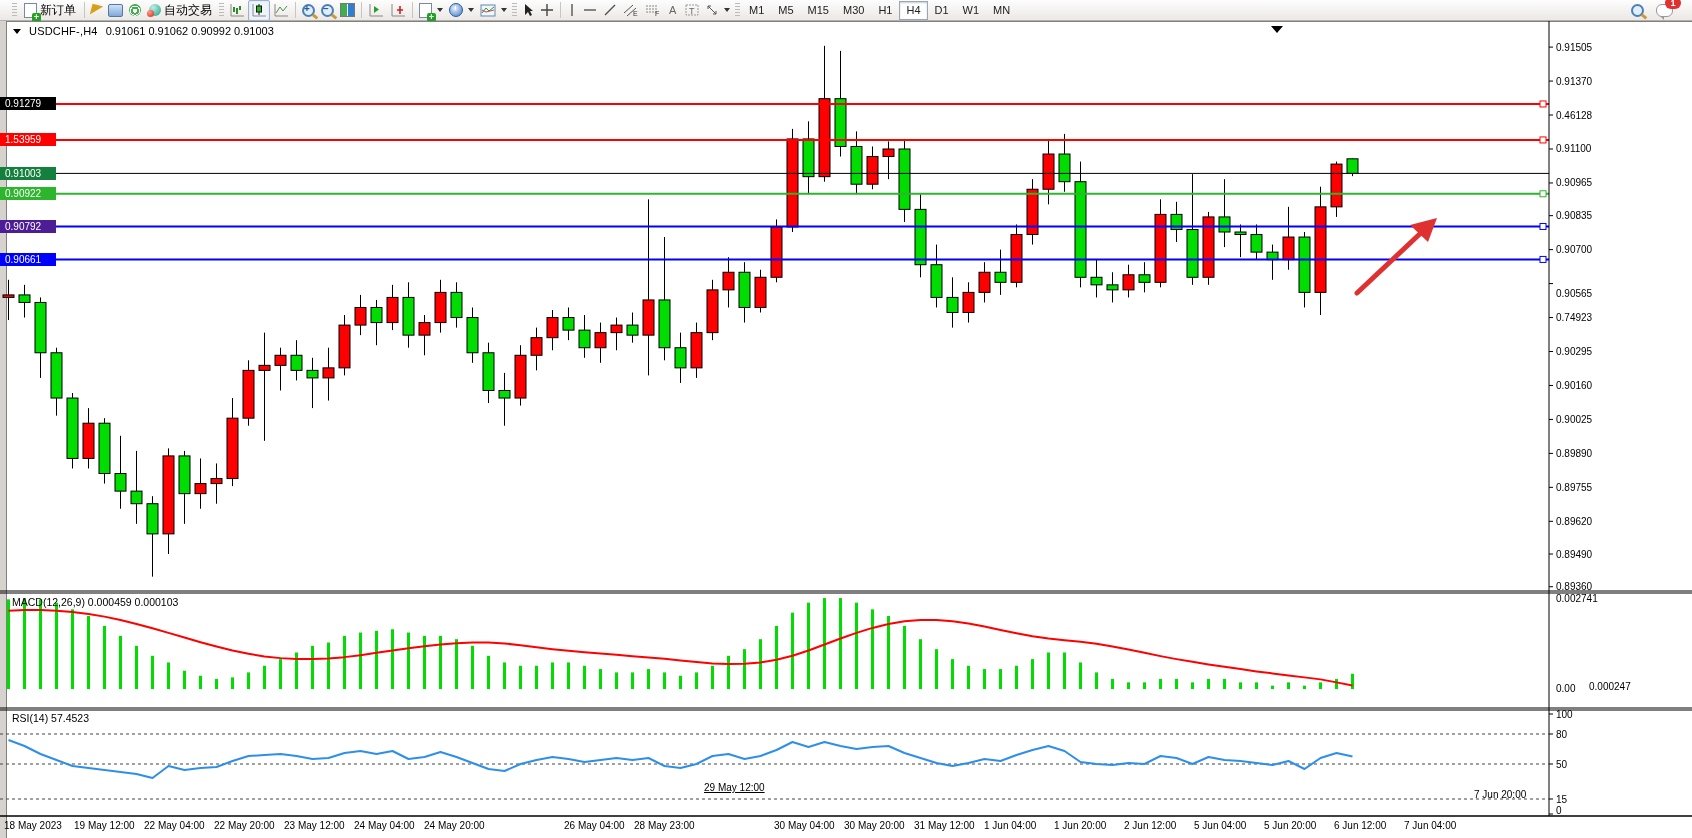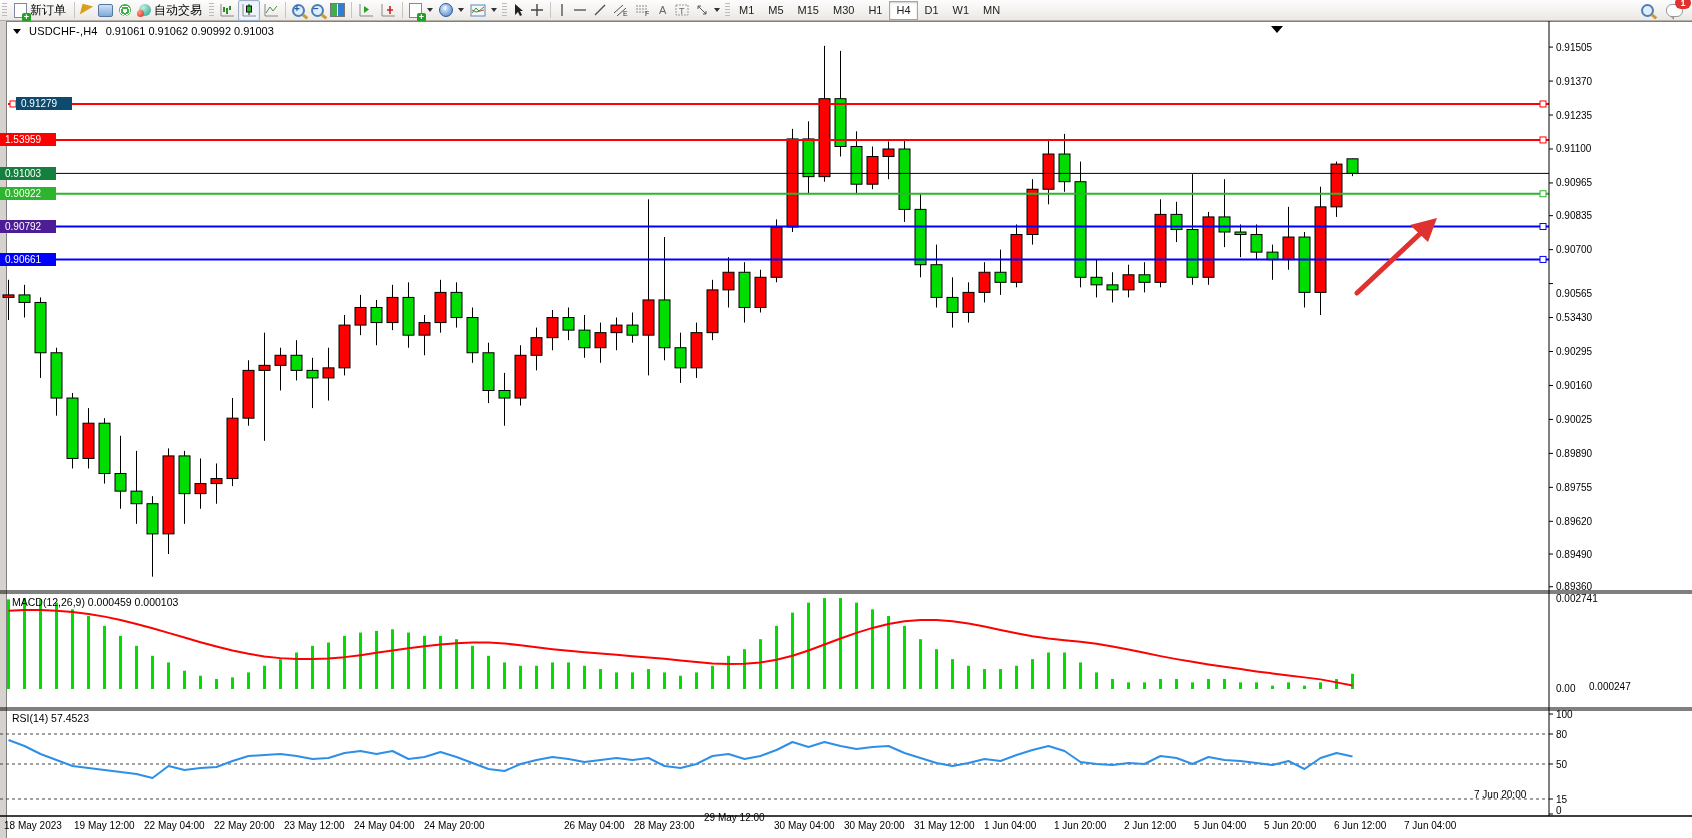--- a/index.html
+++ b/index.html
@@ -1,21 +1,21 @@
 <!DOCTYPE html>
 <html><head>
 <meta charset="utf-8">
 <style>
   html,body{margin:0;padding:0;background:#d6d3ce;}
   #screen{position:relative;width:1692px;height:838px;overflow:hidden;background:#d6d3ce;
           font-family:"Liberation Sans",sans-serif;color:#000;}
   
   #toolbar{position:absolute;left:0;top:0;width:1692px;height:21px;
            background:linear-gradient(#fdfdfd,#ebe9e5);border-bottom:1px solid #b5b1aa;
-           display:flex;align-items:center;padding:0 0;box-sizing:border-box;font-size:12px;}
+           display:flex;align-items:center;padding:0 10px;box-sizing:border-box;font-size:12px;}
   .grip{width:5px;height:14px;margin:0 2px;
         background:repeating-linear-gradient(180deg,#bbb 0 1px,transparent 1px 3px);}
   .tsep{width:1px;height:16px;background:#c9c5bf;margin:0 3px;}
   .tbtn{display:flex;align-items:center;gap:3px;padding:1px 4px;height:17px;border:1px solid transparent;
         border-radius:2px;cursor:default;white-space:nowrap;}
   .tbtn.iconbtn{padding:1px 2px;}
   .tbtn.active{border-color:#9db0c8;background:#eef4fc;box-shadow:inset 0 0 2px #cdd9ea;}
   .caret{width:0;height:0;border-left:3px solid transparent;border-right:3px solid transparent;
          border-top:4px solid #333;margin-left:2px;}
   .tf{padding:1px 6px;height:15px;line-height:15px;font-size:11px;color:#222;border:1px solid transparent;}
@@ -539,35 +539,35 @@
   <div id="title">
     <span class="tri-down"></span>
     <span style="letter-spacing:0.2px;">USDCHF-,H4</span>
     <span>0.91061 0.91062 0.90992 0.91003</span>
   </div>
 
   <div class="indlabel" style="top:596px;text-align:right;">MACD(12,26,9) 0.000459 0.000103</div>
   <div class="indlabel" style="top:712px;">RSI(14) 57.4523</div>
 
   <div id="labels">
-      <div class="ptag" style="left: 0px; top: 97.4614px; background: #0c4a6e; margin-left: 16px;">0.91279</div>
+      <div class="ptag" style="left: 0px; top: 97.4614px; background: #000000;">0.91279</div>
       <div class="ptag" style="left: 0px; top: 133.436px; background: rgb(255, 0, 0);">1.53959</div>
       <div class="ptag" style="left: 0px; top: 166.895px; background: #15803d;">0.91003</div>
       <div class="ptag" style="left: 0px; top: 187.272px; background: rgb(45, 181, 45);">0.90922</div>
       <div class="ptag" style="left: 0px; top: 219.976px; background: #4c1d95;">0.90792</div>
       <div class="ptag" style="left: 0px; top: 252.931px; background: rgb(0, 0, 255);">0.90661</div>
       <div class="plabel" style="left: 1556px; top: 40.6067px;">0.91505</div>
       <div class="plabel" style="left: 1556px; top: 74.5686px;">0.91370</div>
-      <div class="plabel" style="left: 1556px; top: 108.53px;">0.91235</div>
+      <div class="plabel" style="left: 1556px; top: 108.53px;">0.46128</div>
       <div class="plabel" style="left: 1556px; top: 142.492px;">0.91100</div>
       <div class="plabel" style="left: 1556px; top: 176.454px;">0.90965</div>
       <div class="plabel" style="left: 1556px; top: 209.158px;">0.90835</div>
       <div class="plabel" style="left: 1556px; top: 243.12px;">0.90700</div>
       <div class="plabel" style="left: 1556px; top: 287px;">0.90565</div>
-      <div class="plabel" style="left: 1556px; top: 311.044px;">0.53430</div>
+      <div class="plabel" style="left: 1556px; top: 311.044px;">0.74923</div>
       <div class="plabel" style="left: 1556px; top: 345.006px;">0.90295</div>
       <div class="plabel" style="left: 1556px; top: 378.968px;">0.90160</div>
       <div class="plabel" style="left: 1556px; top: 412.93px;">0.90025</div>
       <div class="plabel" style="left: 1556px; top: 446.891px;">0.89890</div>
       <div class="plabel" style="left: 1556px; top: 480.853px;">0.89755</div>
       <div class="plabel" style="left: 1556px; top: 514.815px;">0.89620</div>
       <div class="plabel" style="left: 1556px; top: 547.519px;">0.89490</div>
       <div class="plabel" style="left: 1556px; top: 580.223px;">0.89360</div>
       <div class="plabel" style="left: 1556px; top: 592px;">0.002741</div>
       <div class="plabel" style="left: 1556px; top: 682px;">0.00</div>
@@ -580,21 +580,21 @@
       <div class="plabel" style="left: 4px; top: 819px;">18 May 2023</div>
       <div class="plabel" style="left: 74px; top: 819px;">19 May 12:00</div>
       <div class="plabel" style="left: 144px; top: 819px;">22 May 04:00</div>
       <div class="plabel" style="left: 214px; top: 819px;">22 May 20:00</div>
       <div class="plabel" style="left: 284px; top: 819px;">23 May 12:00</div>
       <div class="plabel" style="left: 354px; top: 819px;">24 May 04:00</div>
       <div class="plabel" style="left: 424px; top: 819px;">24 May 20:00</div>
       <div class="plabel" style="left: 494px; top: 860px;">25 May 12:00</div>
       <div class="plabel" style="left: 564px; top: 819px;">26 May 04:00</div>
       <div class="plabel" style="left: 634px; top: 819px;">28 May 23:00</div>
-      <div class="plabel" style="left: 704px; top: 811px;">29 May 12:00</div>
+      <div class="plabel" style="left: 704px; top: 781px; text-decoration: underline;">29 May 12:00</div>
       <div class="plabel" style="left: 774px; top: 819px;">30 May 04:00</div>
       <div class="plabel" style="left: 844px; top: 819px;">30 May 20:00</div>
       <div class="plabel" style="left: 914px; top: 819px;">31 May 12:00</div>
       <div class="plabel" style="left: 984px; top: 819px;">1 Jun 04:00</div>
       <div class="plabel" style="left: 1054px; top: 819px;">1 Jun 20:00</div>
       <div class="plabel" style="left: 1124px; top: 819px;">2 Jun 12:00</div>
       <div class="plabel" style="left: 1194px; top: 819px;">5 Jun 04:00</div>
       <div class="plabel" style="left: 1264px; top: 819px;">5 Jun 20:00</div>
       <div class="plabel" style="left: 1334px; top: 819px;">6 Jun 12:00</div>
       <div class="plabel" style="left: 1404px; top: 819px;">7 Jun 04:00</div>

